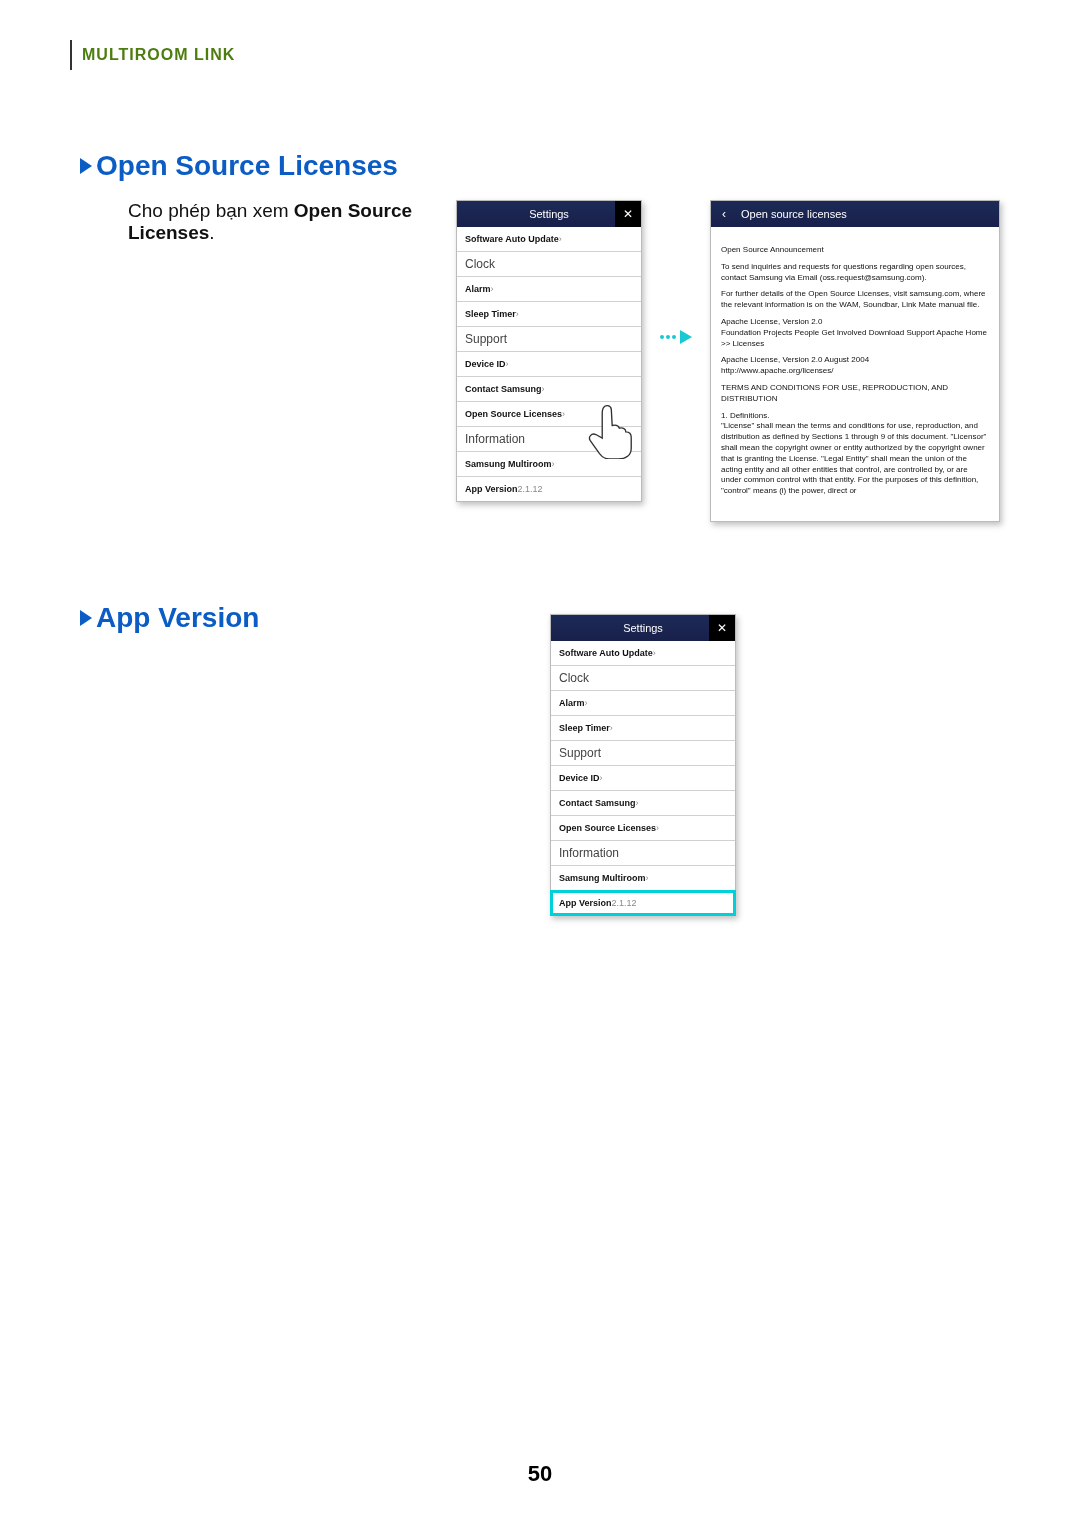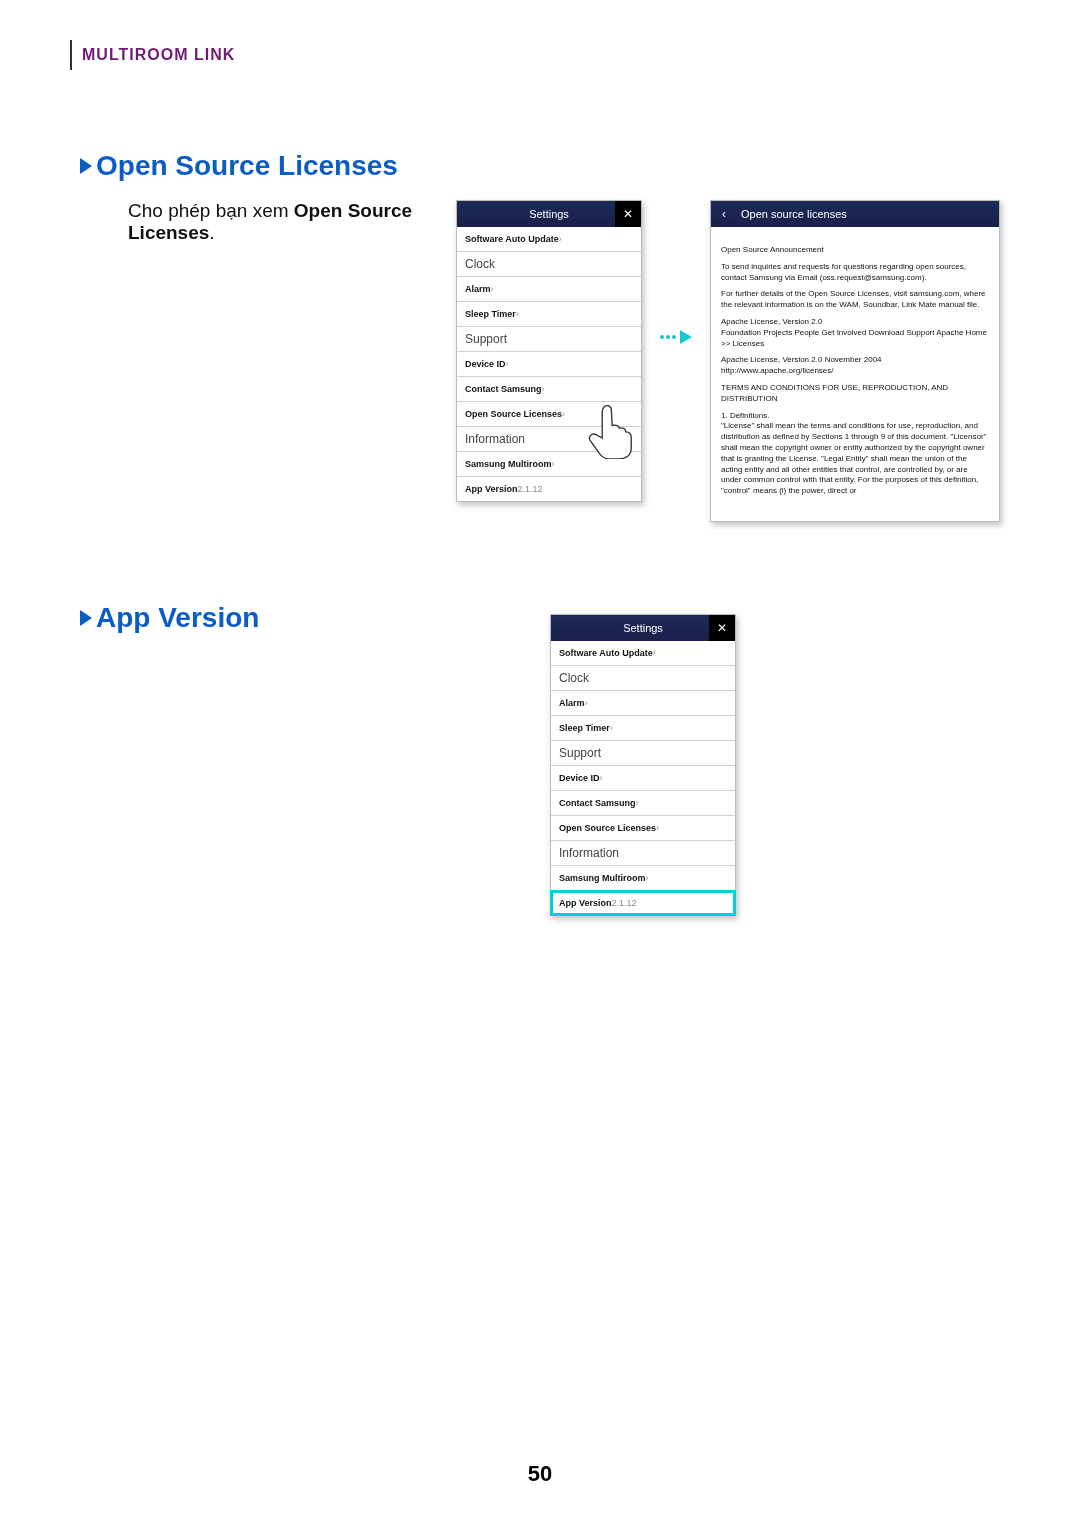--- a/index.html
+++ b/index.html
@@ -1,19 +1,19 @@
 <!DOCTYPE html>
 <html><head>
 <meta charset="utf-8">
 <style>
   * { box-sizing: border-box; margin: 0; padding: 0; }
   body { font-family: Arial, Helvetica, sans-serif; background: #fff; width: 1080px; height: 1527px; position: relative; }
   .page { padding: 40px 80px 0 80px; }
   .header-rule { border-left: 2px solid #333; height: 30px; margin-left: -10px; padding-left: 10px; display: flex; align-items: center; }
-  .header-title { font-size: 16px; font-weight: bold; letter-spacing: 1px; color: #701a75; }
+  .header-title { font-size: 16px; font-weight: bold; letter-spacing: 1px; color: #4d7c0f; }
   .section { margin-top: 80px; }
   .section-title { color: #0b5cc4; font-size: 28px; font-weight: bold; margin-bottom: 18px; }
   .section-title .tri { display:inline-block; width:0; height:0; border-left:12px solid #0b5cc4; border-top:8px solid transparent; border-bottom:8px solid transparent; margin-right:4px; vertical-align: 1px;}
   .desc { font-size: 19px; color:#111; }
   .desc b { font-weight: bold; }
   .figrow { display:flex; align-items:flex-start; gap:18px; margin-top:6px; }
   .leftcol { width: 310px; margin-left: 48px; }
   .phone { width: 186px; border:1px solid #bbb; box-shadow: 2px 3px 6px rgba(0,0,0,0.25); background:#fff; font-size:9px; color:#111; position:relative; }
   .phone-header { background: linear-gradient(#1d2a57,#18204a); color:#fff; height:26px; display:flex; align-items:center; justify-content:center; position:relative; font-size:11px; }
   .phone-header .close { position:absolute; right:0; top:0; height:26px; width:26px; background:#000; color:#fff; display:flex; align-items:center; justify-content:center; font-size:12px; }
@@ -121,21 +121,21 @@
         <div class="phone-header">
           <span class="back">‹</span>
           <span>Open source licenses</span>
         </div>
         <div class="oss-body">
           <p>Open Source Announcement</p>
           <p>To send inquiries and requests for questions regarding open sources, contact Samsung via Email (oss.request@samsung.com).</p>
           <p>For further details of the Open Source Licenses, visit samsung.com, where the relevant information is on the WAM, Soundbar, Link Mate manual file.</p>
           <p style="white-space:pre-line">Apache License, Version 2.0
 Foundation Projects People Get Involved Download Support Apache Home &gt;&gt; Licenses</p>
-          <p style="white-space:pre-line">Apache License, Version 2.0 November 2004
+          <p style="white-space:pre-line">Apache License, Version 2.0 August 2004
 http://www.apache.org/licenses/</p>
           <p>TERMS AND CONDITIONS FOR USE, REPRODUCTION, AND DISTRIBUTION</p>
           <p style="white-space:pre-line">1. Definitions.
 "License" shall mean the terms and conditions for use, reproduction, and distribution as defined by Sections 1 through 9 of this document. "Licensor" shall mean the copyright owner or entity authorized by the copyright owner that is granting the License. "Legal Entity" shall mean the union of the acting entity and all other entities that control, are controlled by, or are under common control with that entity. For the purposes of this definition, "control" means (i) the power, direct or</p>
         </div>
       </div>
     </div>
   </div>
 
   <div class="section2">

